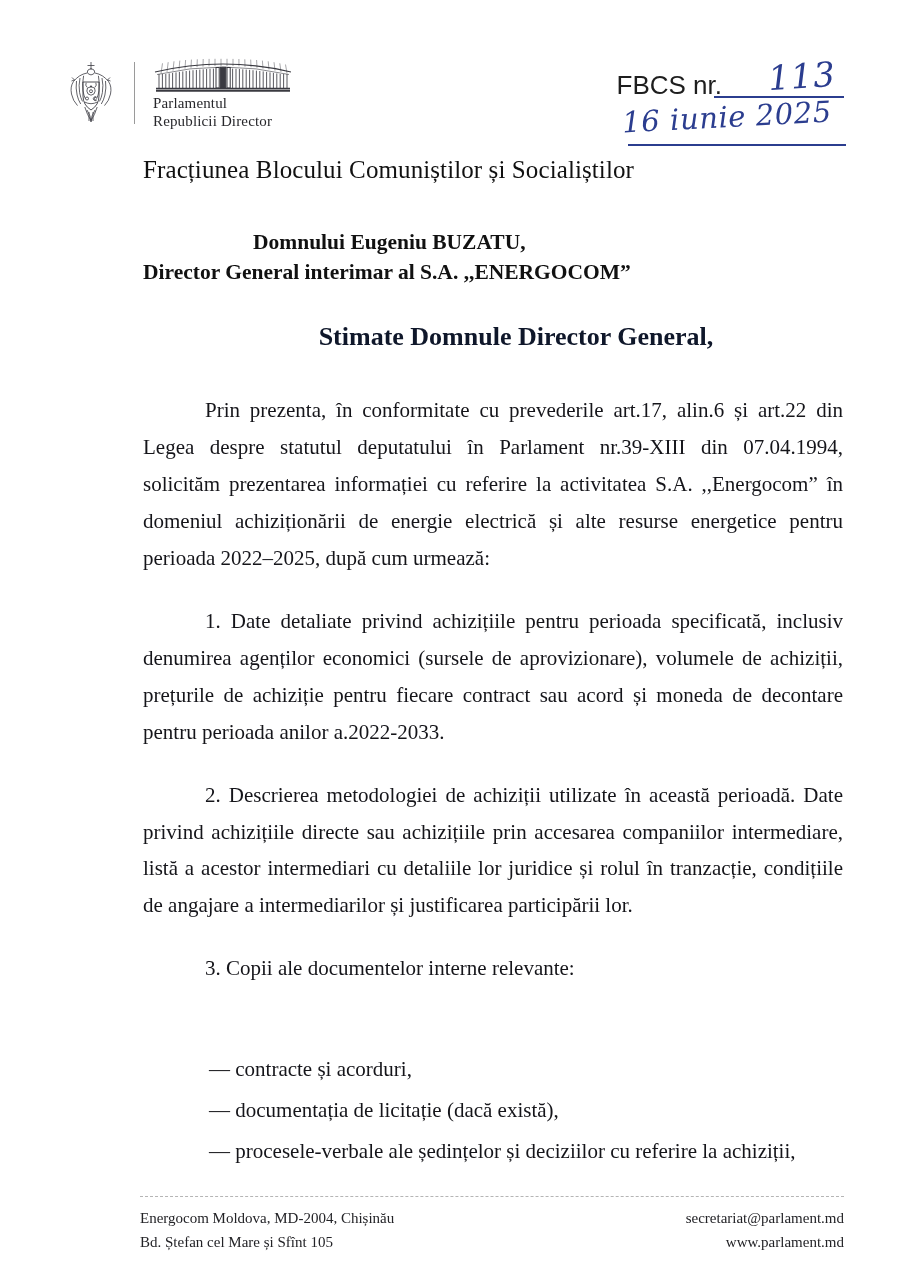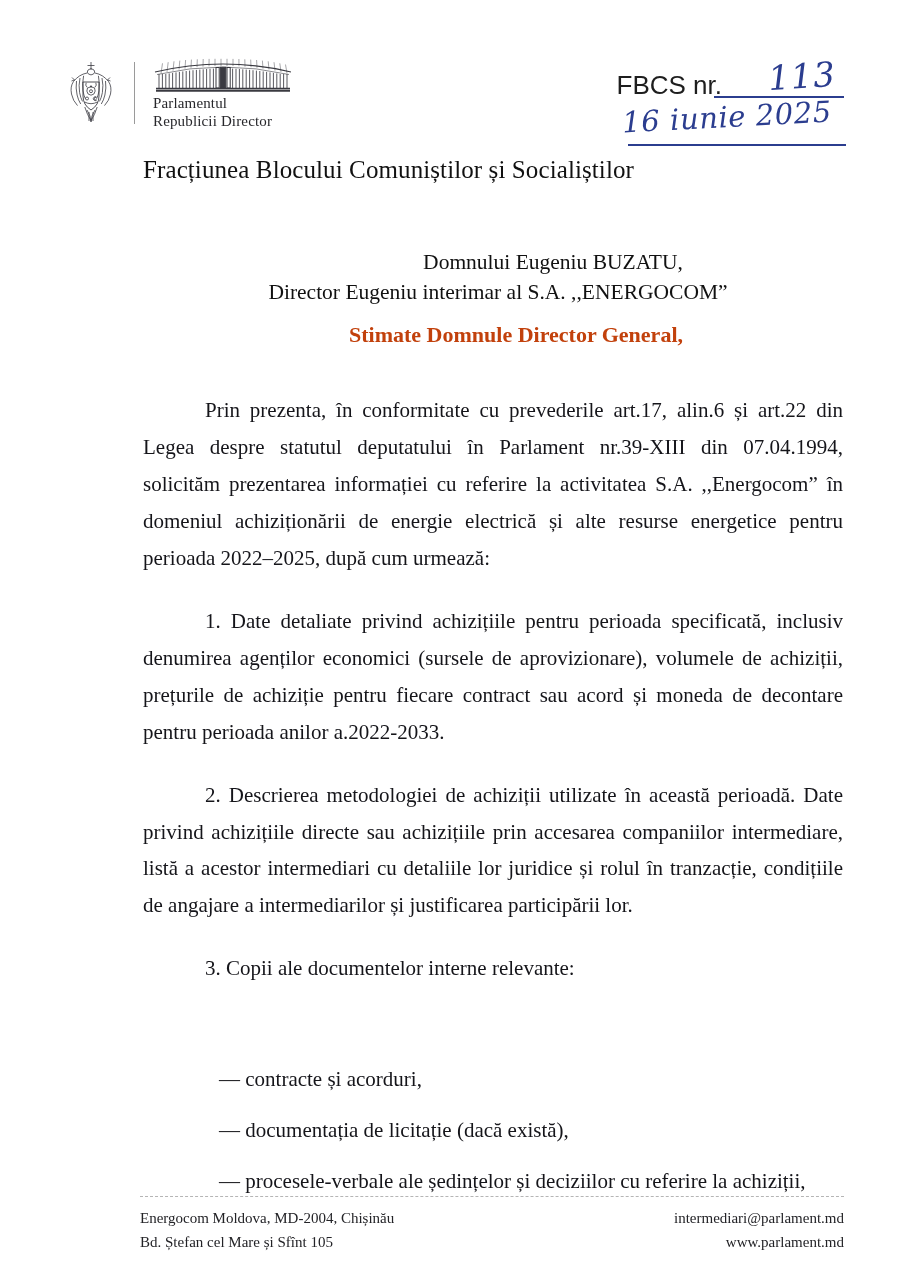--- a/index.html
+++ b/index.html
@@ -133,44 +133,42 @@
     color: #111;
     letter-spacing: 0.1px;
     white-space: nowrap;
   }
 
   .addressee {
     position: absolute;
     top: 228px;
     left: 143px;
     width: 710px;
-    text-align: center;
     font-size: 21.5px;
-    font-weight: normal;
+    font-weight: bold;
     line-height: 1.38;
     color: #111;
-    margin-top: 20px;
   }
   .addressee .ln1 {
     display: block;
     padding-left: 110px;
   }
   .addressee .ln2 {
     display: block;
   }
 
   .salutation {
     position: absolute;
     top: 322px;
     left: 143px;
     width: 710px;
     text-align: center;
-    font-size: 22px;
+    font-size: 26px;
     font-weight: bold;
-    color: #c2410c;
+    color: #0f172a;
     padding-left: 18px;
   }
 
   
   .body-text {
     position: absolute;
     top: 392px;
     left: 143px;
     width: 700px;
   }
@@ -184,21 +182,21 @@
     color: #15151a;
     font-family: Liberation Serif, serif;
   }
   .para:last-child { margin-bottom: 0; }
 
   .list-item {
     font-size: 21px;
     line-height: 1.76;
     text-align: left;
     text-indent: 0;
-    margin: 14px;
+    margin: 4px;
     padding-left: 62px;
     color: #15151a;
   }
   .gap-after-3 { height: 34px; }
 
   
   .footer-rule {
     position: absolute;
     left: 140px;
     right: 68px;
@@ -363,21 +361,21 @@
     <div class="reg-row2">
       <span class="reg-date">16 iunie 2025</span>
       <span class="reg-rule-2"></span>
     </div>
   </div>
 
   <div class="fraction-title">Fracțiunea Blocului Comuniștilor și Socialiștilor</div>
 
   <div class="addressee">
     <span class="ln1">Domnului Eugeniu BUZATU,</span>
-    <span class="ln2">Director Eugeniu interimar al S.A. ,,ENERGOCOM”</span>
+    <span class="ln2">Director General interimar al S.A. ,,ENERGOCOM”</span>
   </div>
 
   <div class="salutation">Stimate Domnule Director General,</div>
 
   <div class="body-text">
     <p class="para">Prin prezenta, în conformitate cu prevederile art.17, alin.6 și art.22 din Legea despre statutul deputatului în Parlament nr.39-XIII din 07.04.1994,  solicităm prezentarea informației cu referire la activitatea S.A. ,,Energocom” în domeniul achiziționării de energie electrică și alte resurse energetice pentru perioada 2022–2025, după cum urmează:</p>
     <p class="para">1. Date detaliate privind achizițiile pentru perioada specificată, inclusiv denumirea agenților economici (sursele de aprovizionare), volumele de achiziții, prețurile de achiziție pentru fiecare contract sau acord și moneda de decontare pentru perioada anilor a.2022-2033.</p>
     <p class="para">2. Descrierea metodologiei de achiziții utilizate în această perioadă. Date privind achizițiile directe sau achizițiile prin accesarea companiilor intermediare, listă a acestor intermediari cu detaliile lor juridice și rolul în tranzacție, condițiile de angajare a intermediarilor și justificarea participării lor.</p>
     <p class="para">3. Copii ale documentelor interne relevante:</p>
     <div class="gap-after-3"></div>
@@ -386,18 +384,18 @@
     <p class="list-item">— procesele-verbale ale ședințelor și deciziilor cu referire la  achiziții,</p>
   </div>
 
   <div class="footer-rule"></div>
   <div class="footer">
     <div class="footer-left">
       <span class="footer-line">Energocom Moldova, MD-2004, Chișinău</span>
       <span class="footer-line">Bd. Ștefan cel Mare și Sfînt 105</span>
     </div>
     <div class="footer-right">
-      <span class="footer-line">intermediari@parlament.md</span>
+      <span class="footer-line">secretariat@parlament.md</span>
       <span class="footer-line">www.parlament.md</span>
     </div>
   </div>
 
 </div>
 
 </body></html>

